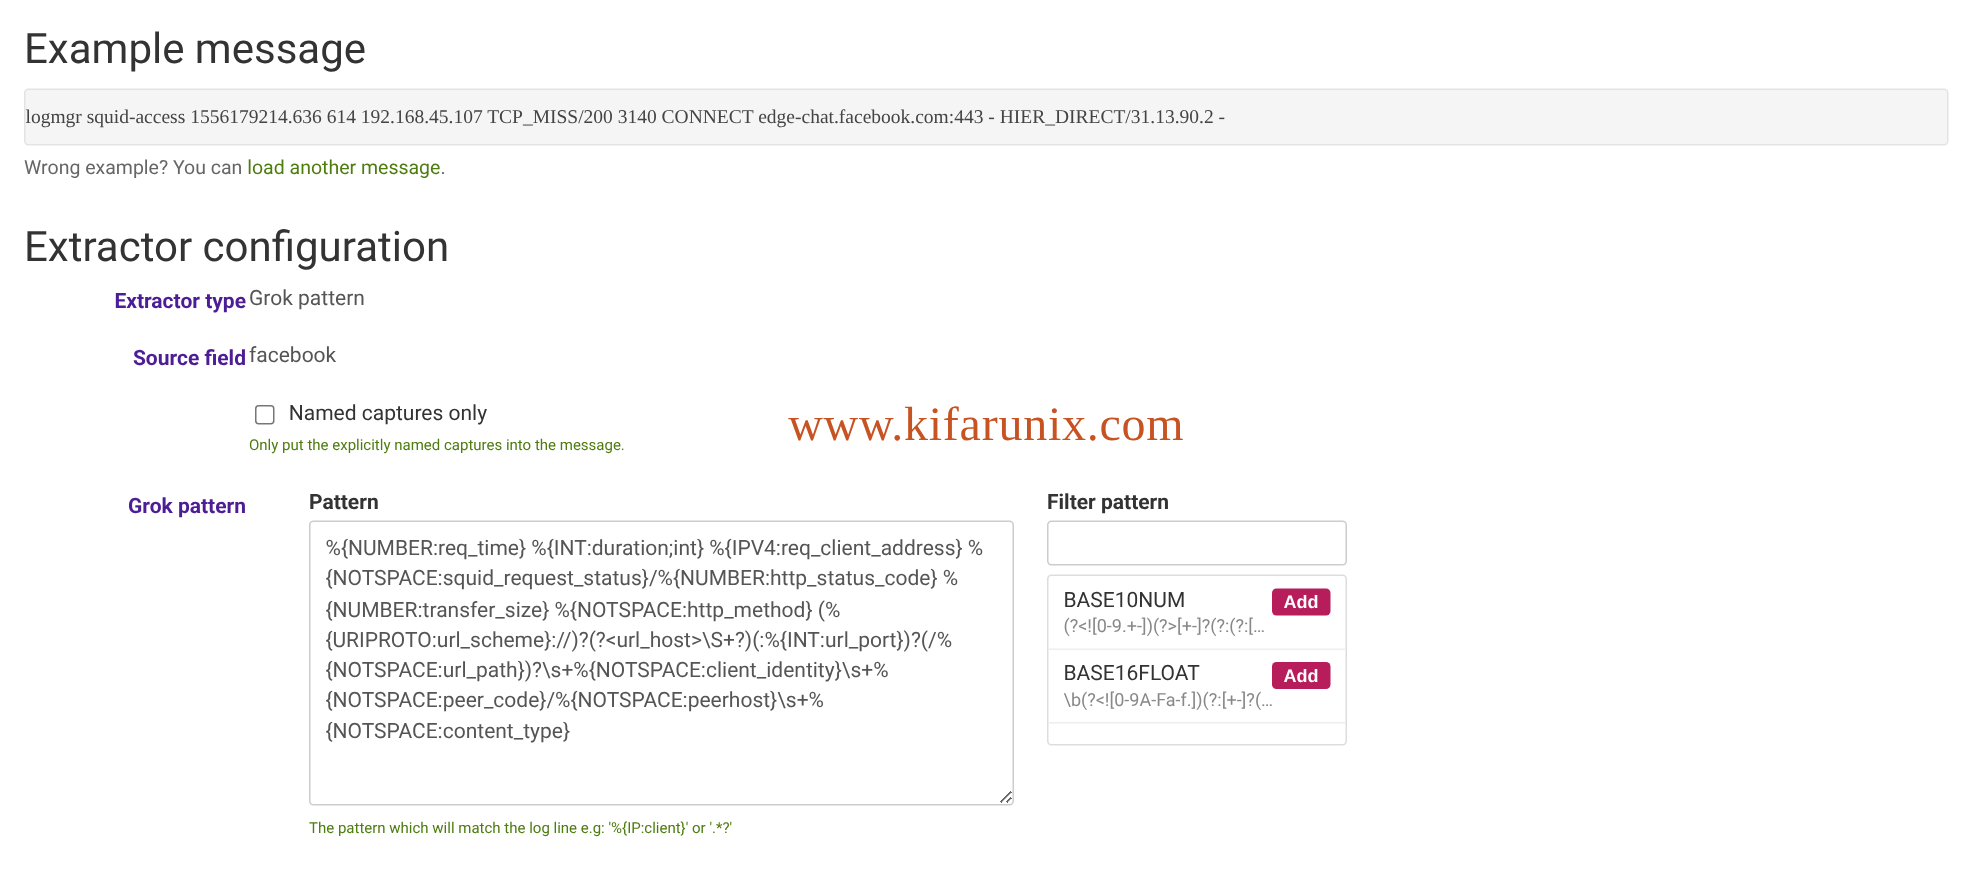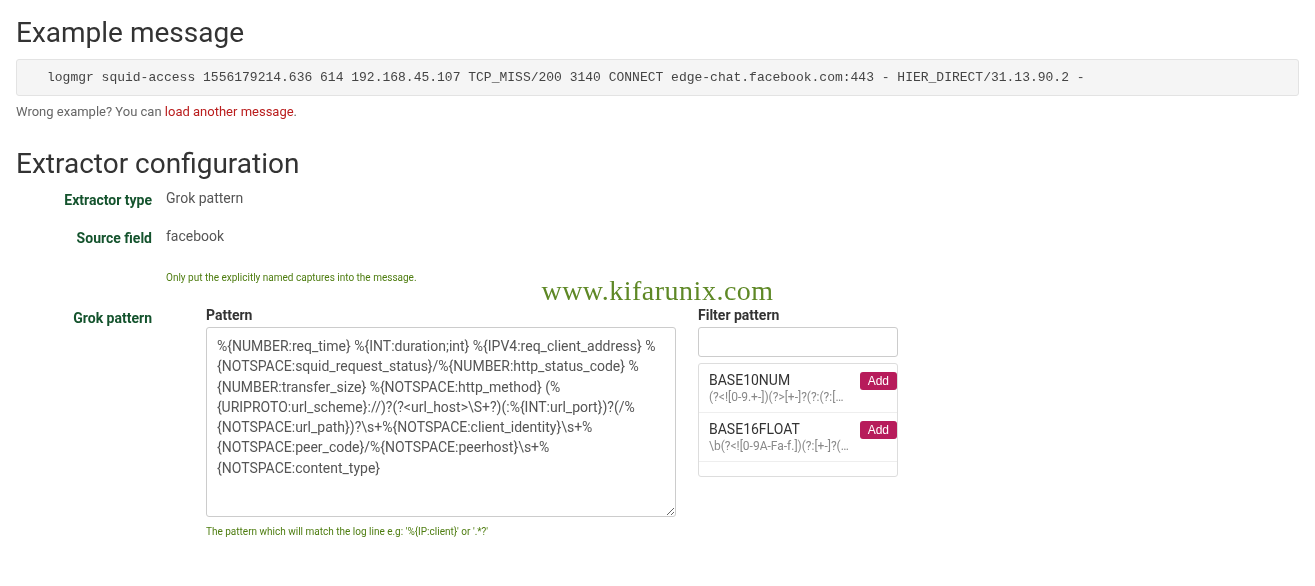--- a/index.html
+++ b/index.html
@@ -16,48 +16,48 @@
   h2 {
     font-weight: 400;
     font-size: 28px;
     color: #333;
     margin: 0 0 10px 0;
   }
   .code-box {
     background: #f5f5f5;
     border: 1px solid #e3e3e3;
     border-radius: 3px;
-    padding: 10px 30px;
-    font-family: Liberation Mono, monospace;
+    padding: 10px 0;
+    font-family: Liberation Serif, serif;
     font-size: 13px;
     color: #444;
     white-space: nowrap;
     overflow: hidden;
   }
   .hint {
     font-size: 13px;
     color: #666;
     margin-top: 8px;
   }
   .hint a {
-    color: #b91c1c;
+    color: #4d7c0f;
     text-decoration: none;
   }
   .section-gap { height: 28px; }
   .form-row {
     display: flex;
     align-items: flex-start;
     margin-bottom: 10px;
   }
   .form-label {
     flex: 0 0 150px;
     text-align: right;
-    padding-right: 14px;
+    padding-right: 2px;
     font-weight: 700;
-    color: #14532d;
+    color: #4c1d95;
     font-size: 14px;
     padding-top: 2px;
   }
   .form-value {
     flex: 1;
     color: #555;
     font-size: 14px;
   }
   .form-value.two-col {
     display: flex;
@@ -119,39 +119,40 @@
   .pattern-regex {
     font-size: 12px;
     color: #888;
     white-space: nowrap;
     overflow: hidden;
     text-overflow: ellipsis;
     max-width: 140px;
   }
   .add-btn {
     position: absolute;
-    right: 0;
+    right: 10px;
     top: 8px;
     background: #b71c5b;
     color: #fff;
     border: none;
     border-radius: 3px;
     padding: 2px 8px;
     font-size: 12px;
     cursor: pointer;
+    font-weight: bold;
   }
   .checkbox-row input { vertical-align: middle; margin-right: 6px;}
   .watermark {
     position: absolute;
     left: 50%;
-    top: 275px;
+    top: 264px;
     transform: translateX(-50%);
     font-family: Georgia, "Times New Roman", serif;
-    font-size: 28px;
-    color: #4d7c0f;
+    font-size: 32px;
+    color: #c2410c;
     opacity: 0.9;
     pointer-events: none;
     letter-spacing: 0.5px;
   }
 </style>
 </head>
 <body>
 
 <h2>Example message</h2>
 <div class="code-box">logmgr squid-access 1556179214.636 614 192.168.45.107 TCP_MISS/200 3140 CONNECT edge-chat.facebook.com:443 - HIER_DIRECT/31.13.90.2 -</div>
@@ -169,20 +170,24 @@
 </div>
 
 <div class="form-row" style="margin-top:20px;">
   <div class="form-label">Source field</div>
   <div class="form-value">facebook</div>
 </div>
 
 <div class="form-row" style="margin-top:20px;">
   <div class="form-label"></div>
   <div class="form-value">
+    <div class="checkbox-row">
+      <input type="checkbox" style="">
+      <span style="color:#333;">Named captures only</span>
+    </div>
     <div class="help-text">Only put the explicitly named captures into the message.</div>
   </div>
 </div>
 
 <div class="form-row" style="margin-top:24px;">
   <div class="form-label" style="line-height:1.3;">
     <span>Grok pattern</span>
   </div>
   <div class="form-value two-col">
     <div class="col-left">

